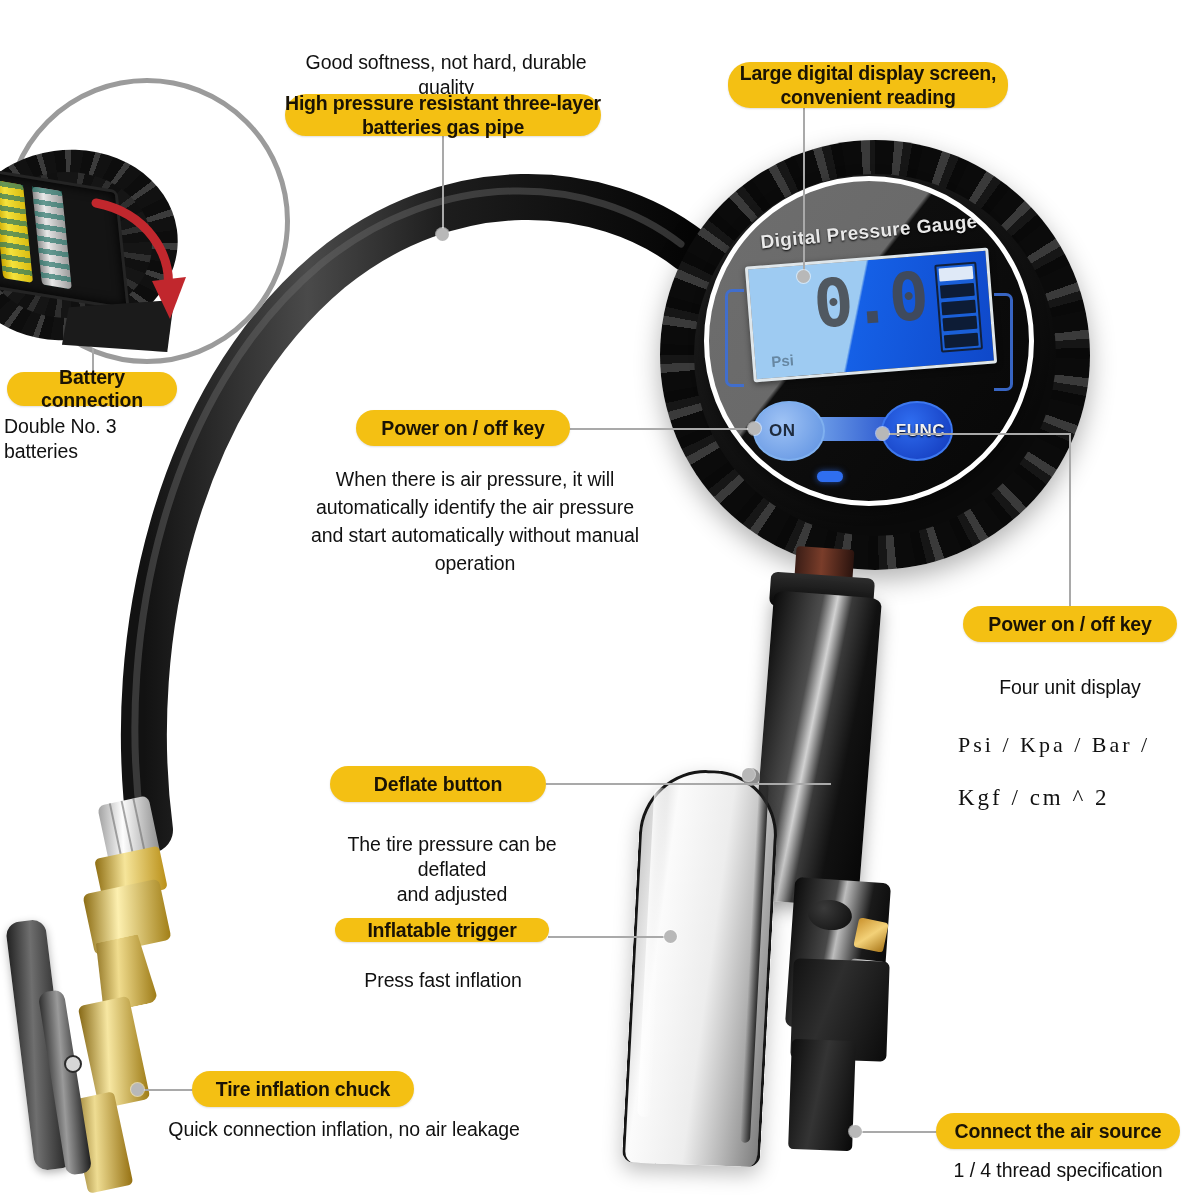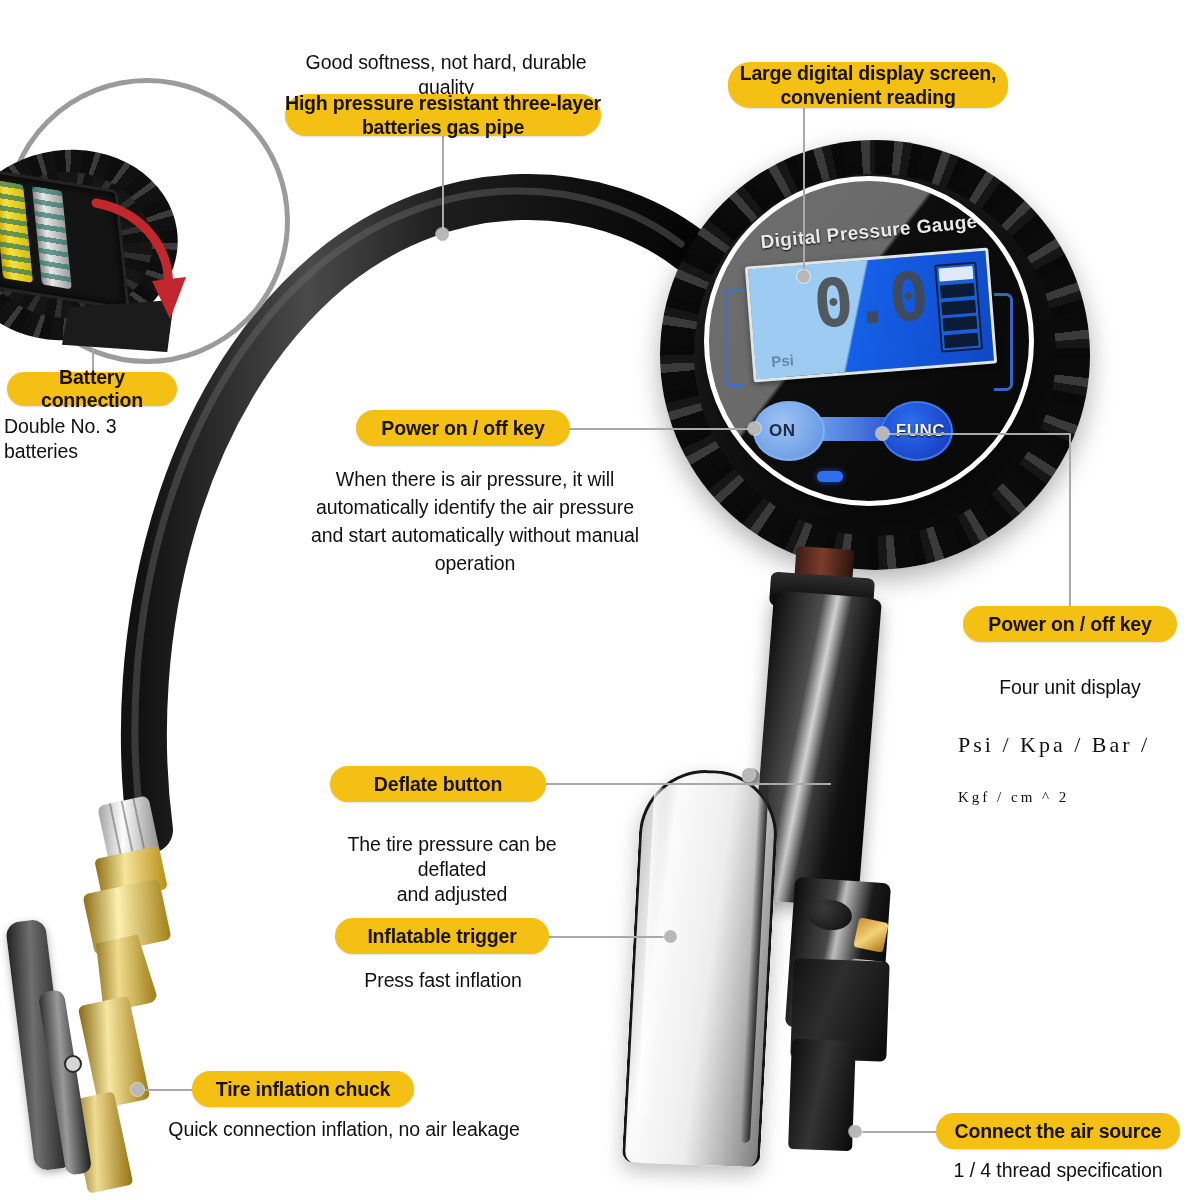--- a/index.html
+++ b/index.html
@@ -331,27 +331,27 @@
   <div class="cap" style="left:310px;top:465px;width:330px;line-height:28px;">When there is air pressure, it will
 automatically identify the air pressure
 and start automatically without manual
 operation</div>
 
   <div class="pill" style="left:963px;top:606px;width:214px;height:36px;">Power on / off key</div>
   <div class="cap" style="left:960px;top:660px;width:220px;margin-top:15px;">Four unit display</div>
   <div class="cap" style="left:958px;top:720px;width:230px;text-align:left;
        font-family:'Liberation Serif','DejaVu Serif',serif;font-size:22px;letter-spacing:3px;margin-top:12px;">Psi / Kpa / Bar /</div>
   <div class="cap" style="left:958px;top:785px;width:230px;text-align:left;
-       font-family:'Liberation Serif','DejaVu Serif',serif;font-size:15px;letter-spacing:3px;">Kgf / cm ^ 2</div>
+       font-family:'Liberation Serif','DejaVu Serif',serif;font-size:23px;letter-spacing:3px;">Kgf / cm ^ 2</div>
 
   <div class="pill" style="left:330px;top:766px;width:216px;height:36px;">Deflate button</div>
   <div class="cap" style="left:312px;top:832px;width:280px;">The tire pressure can be deflated
 and adjusted</div>
 
-  <div class="pill" style="left:335px;top:918px;width:214px;height:36px;">Inflatable trigger</div>
+  <div class="pill" style="left:335px;top:918px;width:214px;height:24px;">Inflatable trigger</div>
   <div class="cap" style="left:336px;top:968px;width:214px;">Press fast inflation</div>
 
   <div class="pill" style="left:192px;top:1071px;width:222px;height:36px;">Tire inflation chuck</div>
   <div class="cap" style="left:168px;top:1117px;width:352px;">Quick connection inflation, no air leakage</div>
 
   <div class="pill" style="left:936px;top:1113px;width:244px;height:36px;">Connect the air source</div>
   <div class="cap" style="left:930px;top:1158px;width:256px;">1 / 4 thread specification</div>
 
 </div>
 

